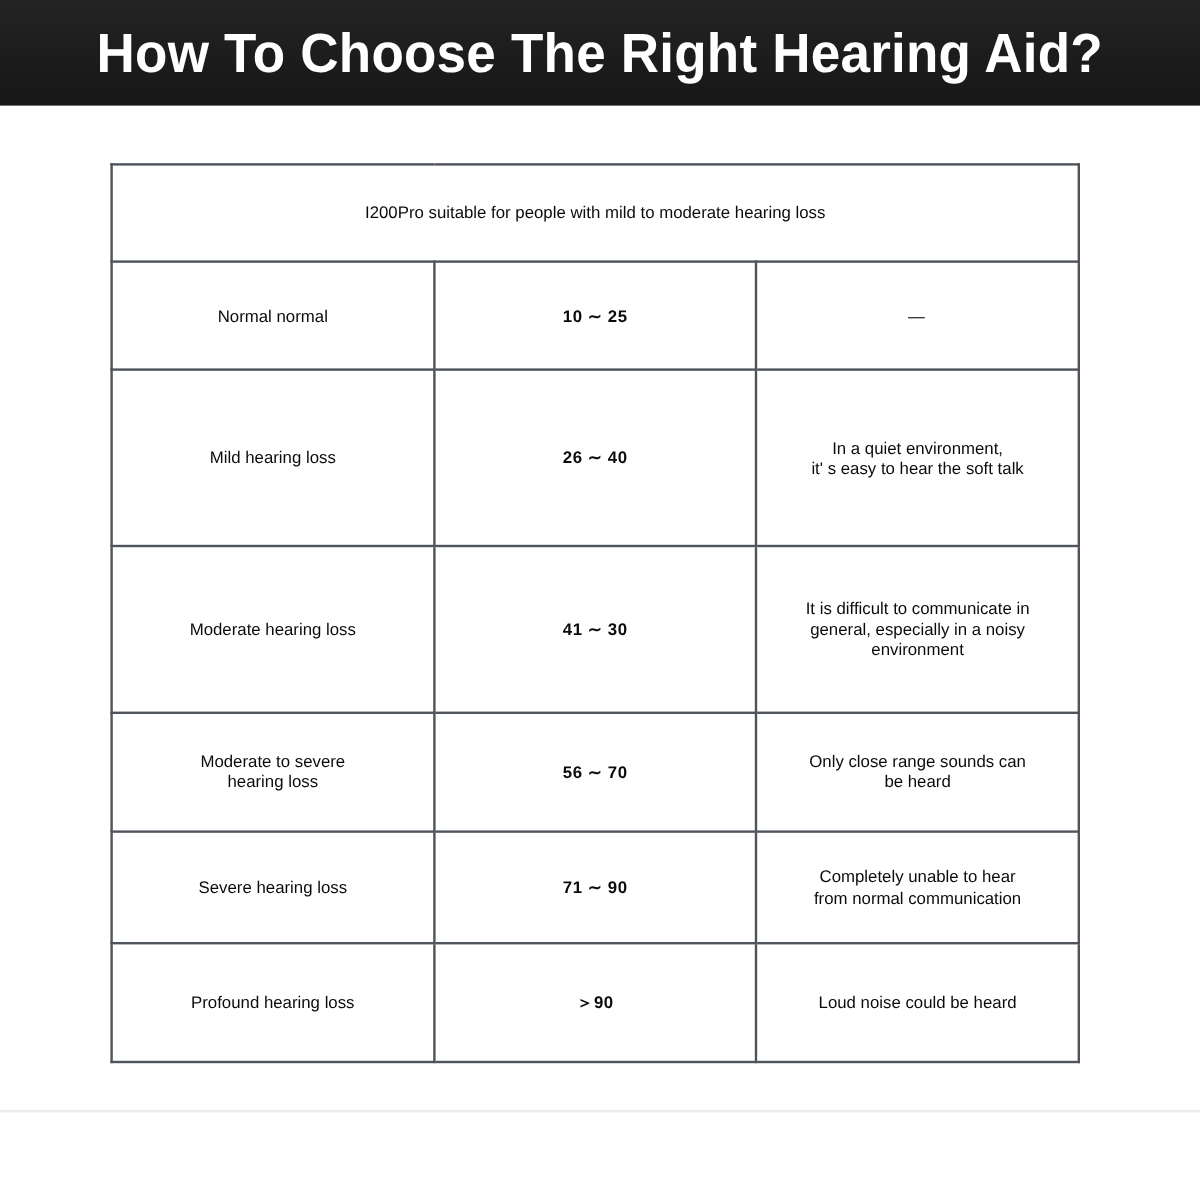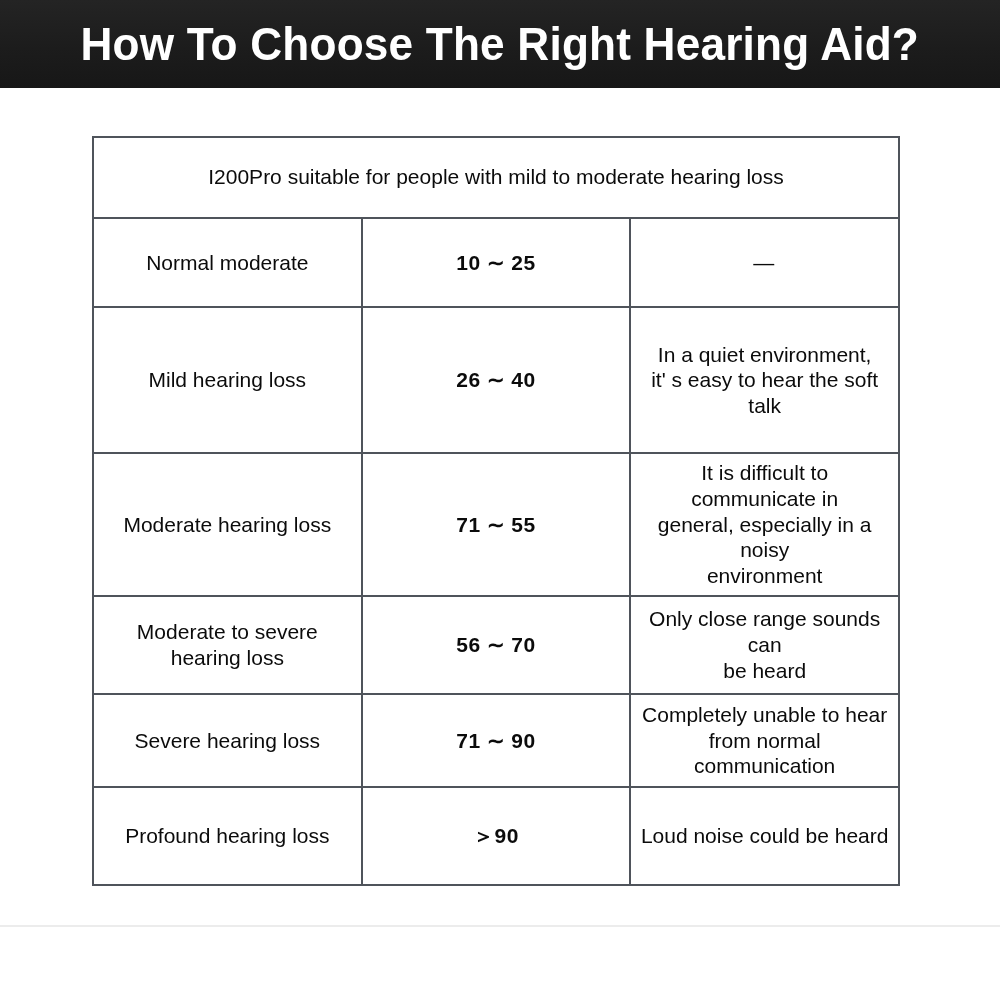--- a/index.html
+++ b/index.html
@@ -51,21 +51,21 @@
     width: 100%;
     height: 100%;
     border-collapse: collapse;
     table-layout: fixed;
   }
   table#hearing-table td {
     border: 2px solid #4f545b;
     text-align: center;
     vertical-align: middle;
     color: #0b0b0b;
-    font-size: 21px;
+    font-size: 14px;
     line-height: 1.22;
     padding: 4px 6px;
     background: #ffffff;
   }
   td.col-class   { width: 253px; }
   td.col-thresh  { width: 213px; }
   td.col-judge   { width: 342px; }
 
   tr.row-title td {
     background: #fac5a0;
@@ -112,37 +112,37 @@
 <div id="table-wrap">
   <table id="hearing-table">
     <tbody>
 
       <tr class="row-title">
         <td colspan="3">I200Pro suitable for people with mild to moderate hearing loss</td>
       </tr>
 
 
       <tr class="r-normal">
-        <td class="col-class">Normal moderate</td>
+        <td class="col-class">Normal normal</td>
         <td class="col-thresh threshold">10 ∼ 25</td>
         <td class="col-judge dash-cell">—</td>
       </tr>
 
       <tr class="r-mild highlight">
         <td class="col-class">Mild hearing loss</td>
         <td class="col-thresh threshold">26 ∼ 40</td>
         <td class="col-judge">
           <span>In a quiet environment,</span><br>
           <span>it' s easy to hear the soft talk</span>
         </td>
       </tr>
 
       <tr class="r-moderate highlight">
         <td class="col-class">Moderate hearing loss</td>
-        <td class="col-thresh threshold">71 ∼ 55</td>
+        <td class="col-thresh threshold">41 ∼ 30</td>
         <td class="col-judge">
           <span>It is difficult to communicate in</span><br>
           <span>general, especially in a noisy</span><br>
           <span>environment</span>
         </td>
       </tr>
 
       <tr class="r-modsev">
         <td class="col-class">
           <span>Moderate to severe</span><br>

